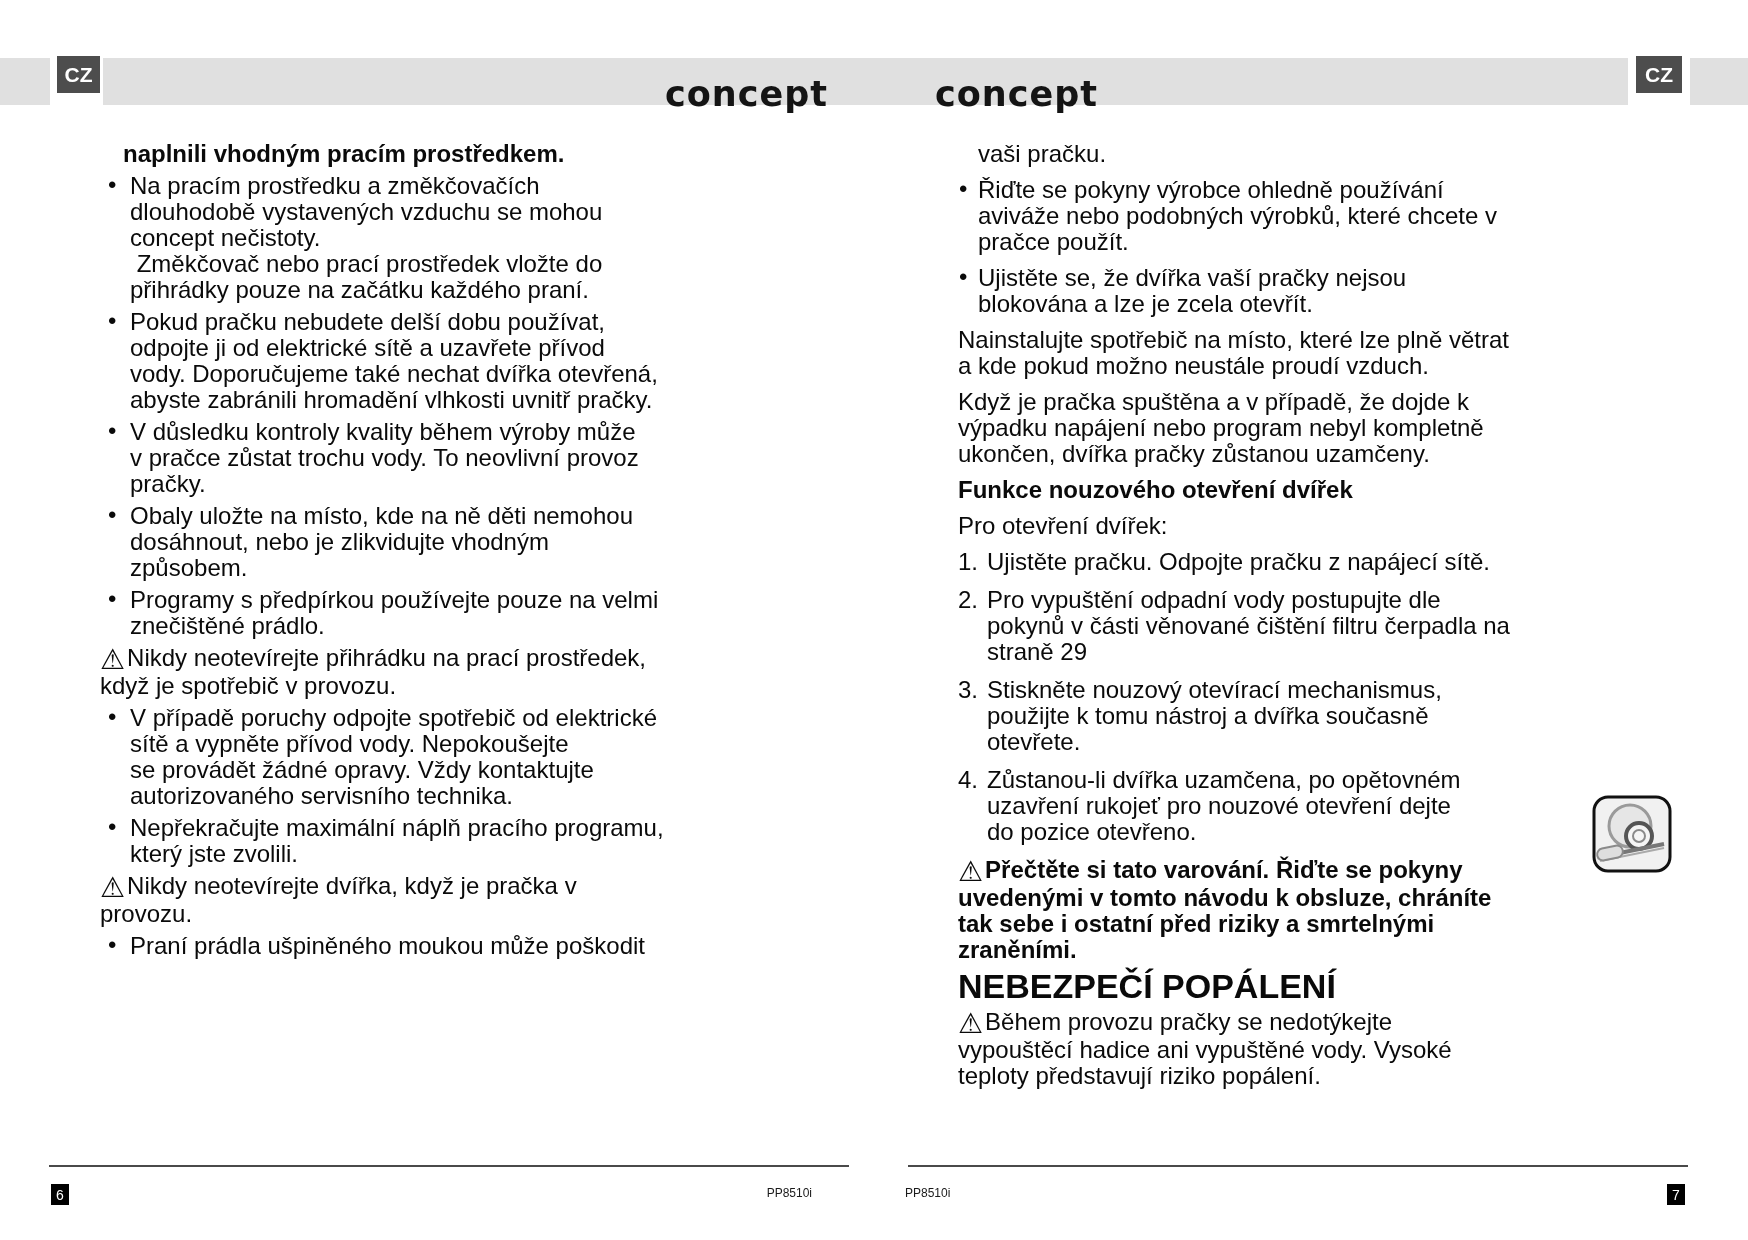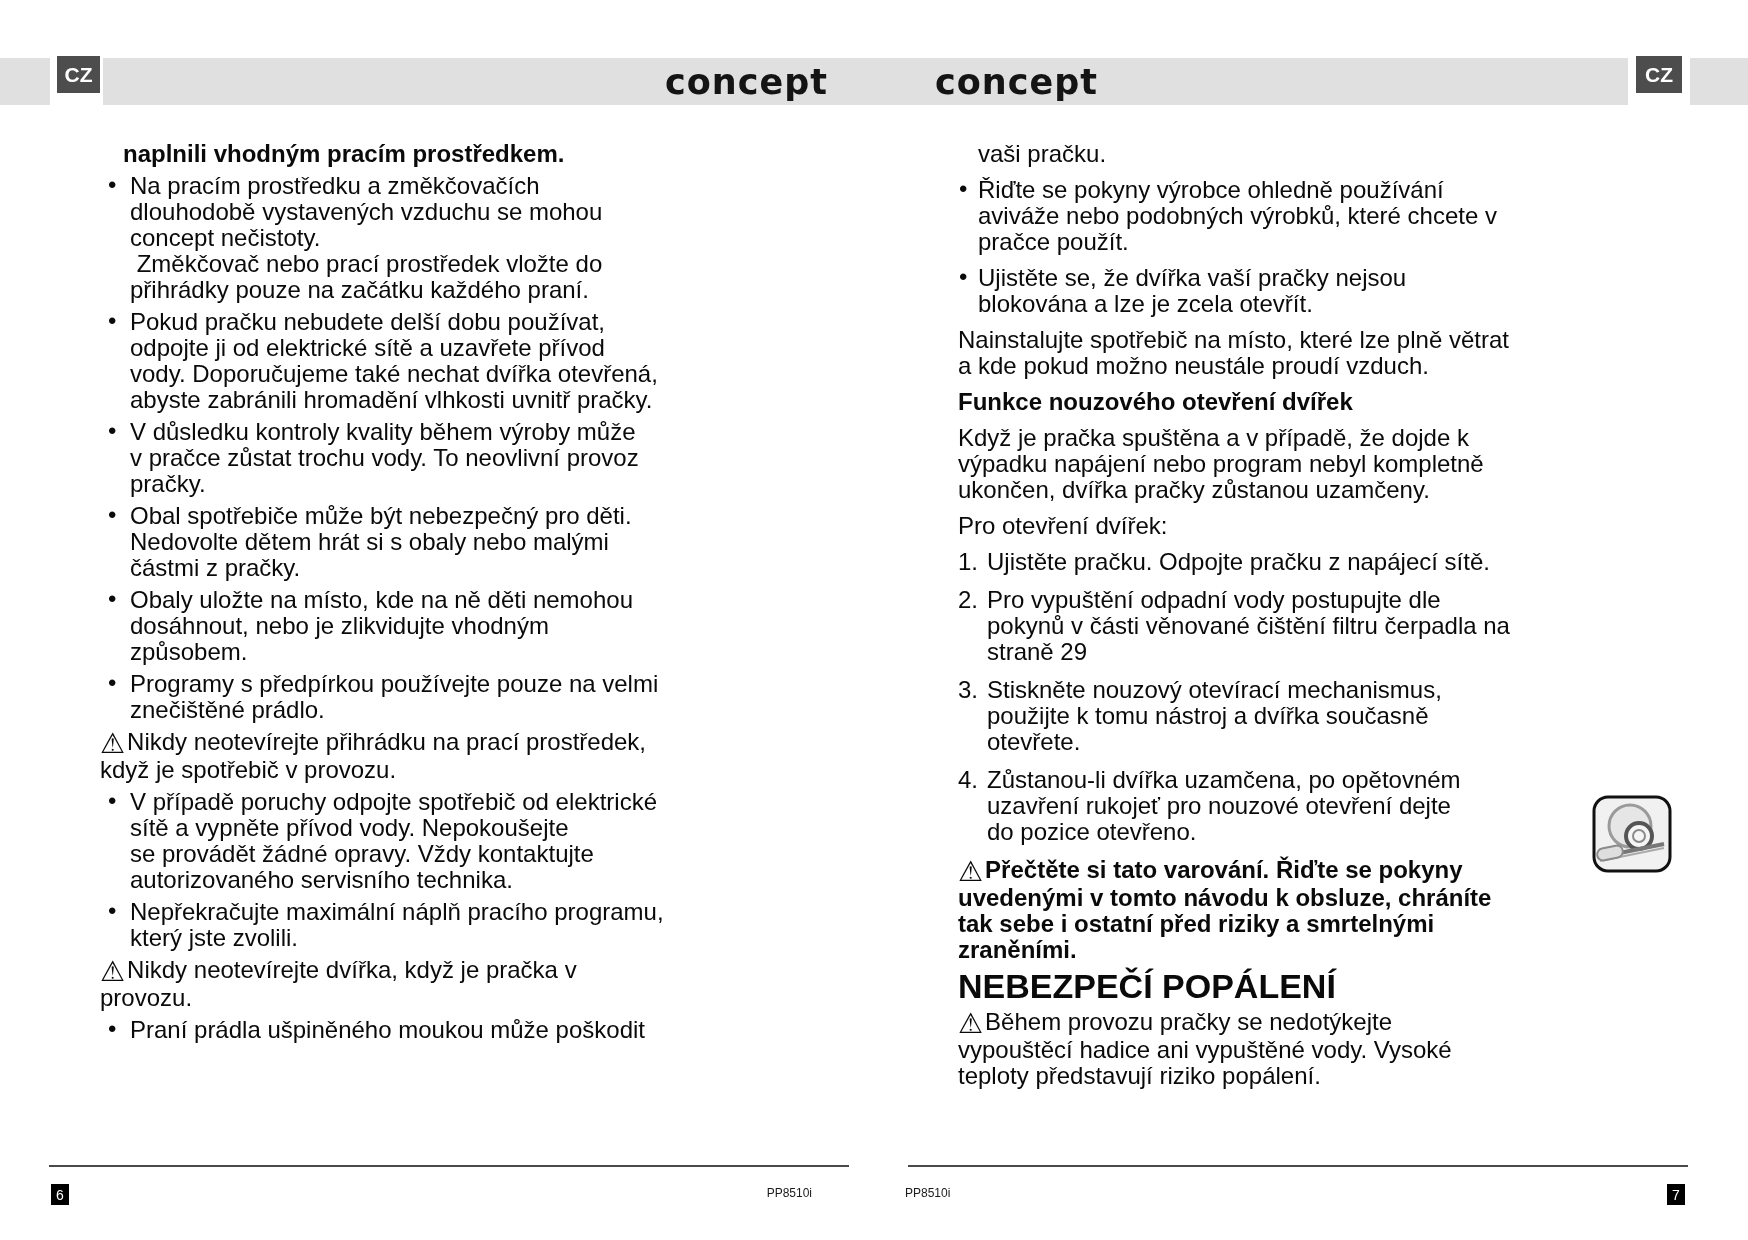--- a/index.html
+++ b/index.html
@@ -16,21 +16,21 @@
   .strip-right { left:1690px; width:58px; }
   .band-main { position:absolute; top:58px; left:103px; width:1525px; height:47px; background:#e0e0e0; }
   .lang-badge {
     position:absolute; top:56px; height:37px; background:#4d4d4d; color:#ffffff;
     display:flex; align-items:center; justify-content:center;
     font-weight:bold; font-size:21px;
   }
   .badge-left  { left:57px;  width:43px; }
   .badge-right { left:1636px; width:46px; }
   .logo {
-    position:absolute; top:58px; height:47px; display:flex; align-items:center;
+    position:absolute; top:70px; height:47px; display:flex; align-items:center;
     font-family:"DejaVu Sans", sans-serif; font-weight:bold; font-size:35px;
     letter-spacing:1px; color:#141414;
   }
   .logo-left  { left:665px; }
   .logo-right { left:935px; }
 
   
   .pg { position:absolute; top:141px; font-size:24px; line-height:26px; }
   .pg-left  { left:100px; width:690px; }
   .pg-right { left:958px; width:718px; }
@@ -96,23 +96,20 @@
 concept nečistoty.
  Změkčovač nebo prací prostředek vložte do
 přihrádky pouze na začátku každého praní.</span></div>
     <div class="blk bullet"><span class="txt">Pokud pračku nebudete delší dobu používat,
 odpojte ji od elektrické sítě a uzavřete přívod
 vody. Doporučujeme také nechat dvířka otevřená,
 abyste zabránili hromadění vlhkosti uvnitř pračky.</span></div>
     <div class="blk bullet"><span class="txt">V důsledku kontroly kvality během výroby může
 v pračce zůstat trochu vody. To neovlivní provoz
 pračky.</span></div>
-    <div class="blk bullet"><span class="txt">Obal spotřebiče může být nebezpečný pro děti.
-Nedovolte dětem hrát si s obaly nebo malými
-částmi z pračky.</span></div>
     <div class="blk bullet"><span class="txt">Obaly uložte na místo, kde na ně děti nemohou
 dosáhnout, nebo je zlikvidujte vhodným
 způsobem.</span></div>
     <div class="blk bullet"><span class="txt">Programy s předpírkou používejte pouze na velmi
 znečištěné prádlo.</span></div>
 
     <p class="blk warn"><span class="icon">⚠</span><span class="txt">Nikdy neotevírejte přihrádku na prací prostředek,
 když je spotřebič v provozu.</span></p>
 
     <div class="blk bullet"><span class="txt">V případě poruchy odpojte spotřebič od elektrické
@@ -133,25 +130,25 @@
 
     <div class="blk bullet"><span class="txt">Řiďte se pokyny výrobce ohledně používání
 aviváže nebo podobných výrobků, které chcete v
 pračce použít.</span></div>
     <div class="blk bullet"><span class="txt">Ujistěte se, že dvířka vaší pračky nejsou
 blokována a lze je zcela otevřít.</span></div>
 
     <p class="blk para txt">Nainstalujte spotřebič na místo, které lze plně větrat
 a kde pokud možno neustále proudí vzduch.</p>
 
-    <p class="blk h-sub txt">Funkce nouzového otevření dvířek</p>
-
     <p class="blk para txt">Když je pračka spuštěna a v případě, že dojde k
 výpadku napájení nebo program nebyl kompletně
 ukončen, dvířka pračky zůstanou uzamčeny.</p>
+
+    <p class="blk h-sub txt">Funkce nouzového otevření dvířek</p>
     <p class="blk para txt">Pro otevření dvířek:</p>
 
     <div class="step">
       <span class="n txt">1.</span>
       <span class="t txt">Ujistěte pračku. Odpojte pračku z napájecí sítě.</span>
     </div>
     <div class="step">
       <span class="n txt">2.</span>
       <span class="t txt">Pro vypuštění odpadní vody postupujte dle
 pokynů v části věnované čištění filtru čerpadla na

